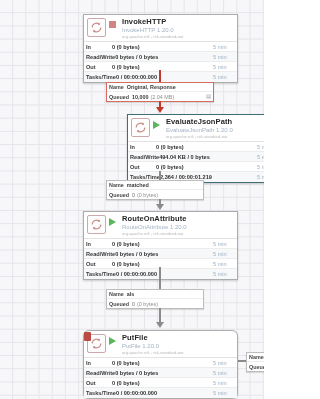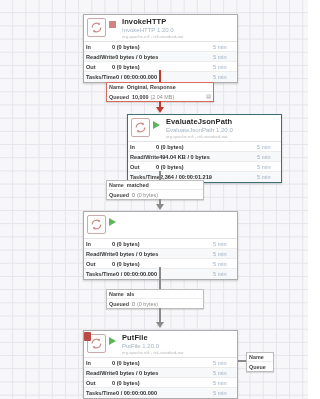--- a/index.html
+++ b/index.html
@@ -15,21 +15,20 @@
     position: relative;
     width: 264px;
     height: 399px;
     overflow: hidden;
     background-color: #f7f7f9;
     background-image:
       linear-gradient(to right, #e4e4ea 1px, transparent 1px),
       linear-gradient(to bottom, #e4e4ea 1px, transparent 1px);
     background-size: 13.2px 13.2px;
     background-position: -1px -1px;
-    padding-left: 44px;
   }
 
   
   .processor {
     position: absolute;
     left: 83px;
     width: 155px;
     background: #ffffff;
     border: 1px solid #acacac;
     box-sizing: border-box;
@@ -343,20 +342,25 @@
             <path d="M2.2 6.5a4.3 4.3 0 0 1 7.4-3" fill="none" stroke="#c98b86" stroke-width="1.1"></path>
             <path d="M10.8 6.5a4.3 4.3 0 0 1-7.4 3" fill="none" stroke="#c98b86" stroke-width="1.1"></path>
             <path d="M9.0 1.3l1.1 2.3-2.4 0.2z" fill="#c98b86"></path>
             <path d="M4.0 11.7l-1.1-2.3 2.4-0.2z" fill="#c98b86"></path>
           </svg>
         </div>
       </div>
       <div class="run-status">
         <span class="run-play"></span>
       </div>
+      <div class="proc-titles">
+        <div class="proc-name">RouteOnAttribute</div>
+        <div class="proc-type">RouteOnAttribute 1.20.0</div>
+        <div class="proc-bundle">org.apache.nifi - nifi-standard-nar</div>
+      </div>
     </div>
     <div class="proc-stats">
       <div class="stat-row">
         <span class="stat-label">In</span>
         <span class="stat-value">0 (0 bytes)</span>
         <span class="stat-time">5 min</span>
       </div>
       <div class="stat-row">
         <span class="stat-label">Read/Write</span>
         <span class="stat-value">0 bytes / 0 bytes</span>
@@ -383,21 +387,21 @@
     </div>
     <div class="conn-row">
       <span class="conn-key">Queued</span>
       <span class="conn-val muted">0</span>
       <span class="conn-sub">(0 bytes)</span>
     </div>
   </div>
   <div class="conn-line" style="left:159px; top:308px; height:16px;"></div>
   <div class="conn-arrow" style="left:156px; top:322px;"></div>
 
-  <div class="processor" style="top:330px;">
+  <div class="processor" style="top:330px;border-radius:6px;">
     <div class="proc-head">
       <div class="proc-icon-wrap">
         <div class="bulletin"></div>
         <div class="proc-icon">
           <svg width="13" height="13" viewBox="0 0 13 13" aria-hidden="true">
             <path d="M2.2 6.5a4.3 4.3 0 0 1 7.4-3" fill="none" stroke="#c98b86" stroke-width="1.1"></path>
             <path d="M10.8 6.5a4.3 4.3 0 0 1-7.4 3" fill="none" stroke="#c98b86" stroke-width="1.1"></path>
             <path d="M9.0 1.3l1.1 2.3-2.4 0.2z" fill="#c98b86"></path>
             <path d="M4.0 11.7l-1.1-2.3 2.4-0.2z" fill="#c98b86"></path>
           </svg>

